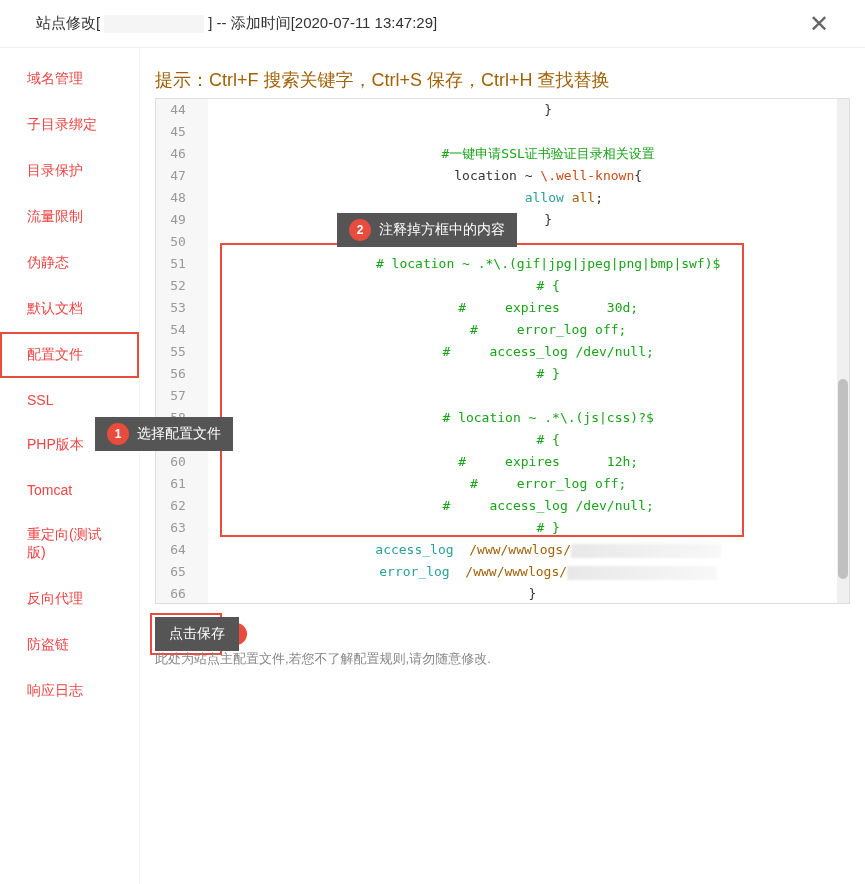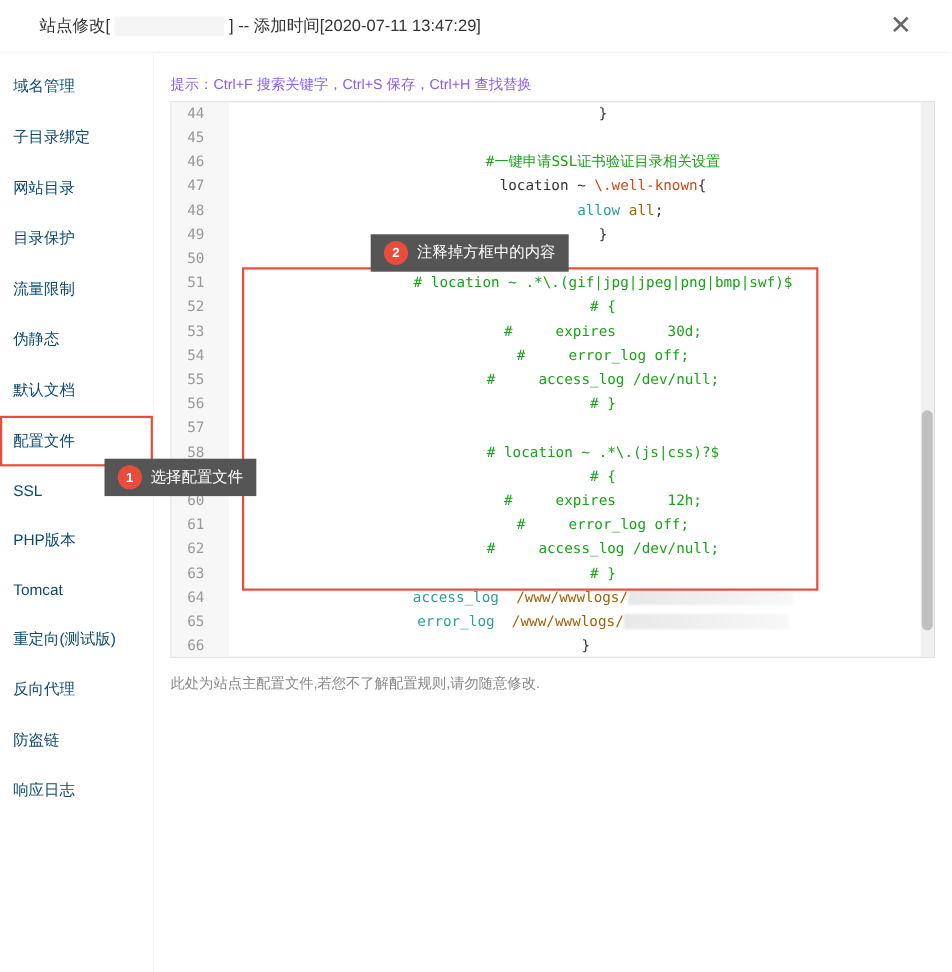--- a/index.html
+++ b/index.html
@@ -44,39 +44,39 @@
       display: flex;
       height: calc(100% - 48px);
     }
     .sidebar {
       width: 140px;
       background: #fff;
       padding-top: 8px;
       border-right: 1px solid #f5f5f5;
     }
     .sidebar-item {
-      padding: 14px 12px;
+      padding: 14px 27px;
       font-size: 14px;
-      color: #0c4a6e;
+      color: #ef4444;
       cursor: pointer;
       position: relative;
     }
     .sidebar-item.highlighted {
       outline: 2px solid #e74c3c;
       outline-offset: -2px;
     }
     .main {
       flex: 1;
       padding: 20px 15px 20px 15px;
       position: relative;
       overflow: hidden;
     }
     .hint {
-      font-size: 13px;
-      color: #8b5cf6;
+      font-size: 18px;
+      color: #a16207;
       margin-bottom: 6px;
     }
     .editor {
       border: 1px solid #ddd;
       background: #fff;
       height: 506px;
       display: flex;
       font-family: Consolas, Monaco, monospace;
       font-size: 13px;
       position: relative;
@@ -131,21 +131,20 @@
       padding: 7px 18px;
       font-size: 13px;
       cursor: pointer;
     }
     .save-btn-wrap {
       outline: 2px solid #e74c3c;
       outline-offset: 3px;
       display: inline-block;
     }
     .footer-note {
-      margin-top: 14px;
       font-size: 13px;
       color: #888;
     }
     .badge {
       display: inline-flex;
       width: 22px;
       height: 22px;
       background: #e74c3c;
       color: #fff;
       border-radius: 50%;
@@ -208,21 +207,20 @@
     <span class="redacted-box"></span>
     <span>] -- 添加时间[2020-07-11 13:47:29]</span>
   </div>
   <div class="close-btn">✕</div>
 </div>
 
 <div class="content">
   <div class="sidebar" id="sidebar">
       <div class="sidebar-item">域名管理</div>
       <div class="sidebar-item">子目录绑定</div>
-      <div class="sidebar-item">网站目录</div>
       <div class="sidebar-item">目录保护</div>
       <div class="sidebar-item">流量限制</div>
       <div class="sidebar-item">伪静态</div>
       <div class="sidebar-item">默认文档</div>
       <div class="sidebar-item highlighted">配置文件</div>
       <div class="sidebar-item">SSL</div>
       <div class="sidebar-item">PHP版本</div>
       <div class="sidebar-item">Tomcat</div>
       <div class="sidebar-item">重定向(测试版)</div>
       <div class="sidebar-item">反向代理</div>
@@ -258,20 +256,29 @@
           <div>64</div>
           <div>65</div>
           <div>66</div>
         </div>
       <div class="code" id="code"><div class="cl"><span>    }</span></div><div class="cl"></div><div class="cl"><span>    </span><span class="comment">#一键申请SSL证书验证目录相关设置</span></div><div class="cl"><span>    location </span><span>~ </span><span class="regex">\.well-known</span><span>{</span></div><div class="cl"><span>        </span><span class="dir">allow </span><span class="str">all</span><span>;</span></div><div class="cl"><span>    }</span></div><div class="cl"></div><div class="cl"><span>    </span><span class="comment"># location ~ .*\.(gif|jpg|jpeg|png|bmp|swf)$</span></div><div class="cl"><span>    </span><span class="comment"># {</span></div><div class="cl"><span>    </span><span class="comment">#     expires      30d;</span></div><div class="cl"><span>    </span><span class="comment">#     error_log off;</span></div><div class="cl"><span>    </span><span class="comment">#     access_log /dev/null;</span></div><div class="cl"><span>    </span><span class="comment"># }</span></div><div class="cl"></div><div class="cl"><span>    </span><span class="comment"># location ~ .*\.(js|css)?$</span></div><div class="cl"><span>    </span><span class="comment"># {</span></div><div class="cl"><span>    </span><span class="comment">#     expires      12h;</span></div><div class="cl"><span>    </span><span class="comment">#     error_log off;</span></div><div class="cl"><span>    </span><span class="comment">#     access_log /dev/null;</span></div><div class="cl"><span>    </span><span class="comment"># }</span></div><div class="cl"><span>    </span><span class="dir">access_log  </span><span class="str">/www/wwwlogs/</span><span class="blur-tail"></span></div><div class="cl"><span>    </span><span class="dir">error_log  </span><span class="str">/www/wwwlogs/</span><span class="blur-tail"></span></div><div class="cl"><span>}</span></div></div>
       <div class="code-scroll">
         <div class="code-scroll-thumb"></div>
       </div>
     </div>
 
+    <div class="save-row">
+      <span class="save-btn-wrap">
+        <button class="save-btn">保存</button>
+      </span>
+      <span class="badge">3</span>
+      <span class="anno anno-3">
+        <span>点击保存</span>
+      </span>
+    </div>
 
     <div class="footer-note">此处为站点主配置文件,若您不了解配置规则,请勿随意修改.</div>
   </div>
 </div>
 
 <div class="anno anno-1">
   <span class="badge">1</span>
   <span>选择配置文件</span>
 </div>
 

